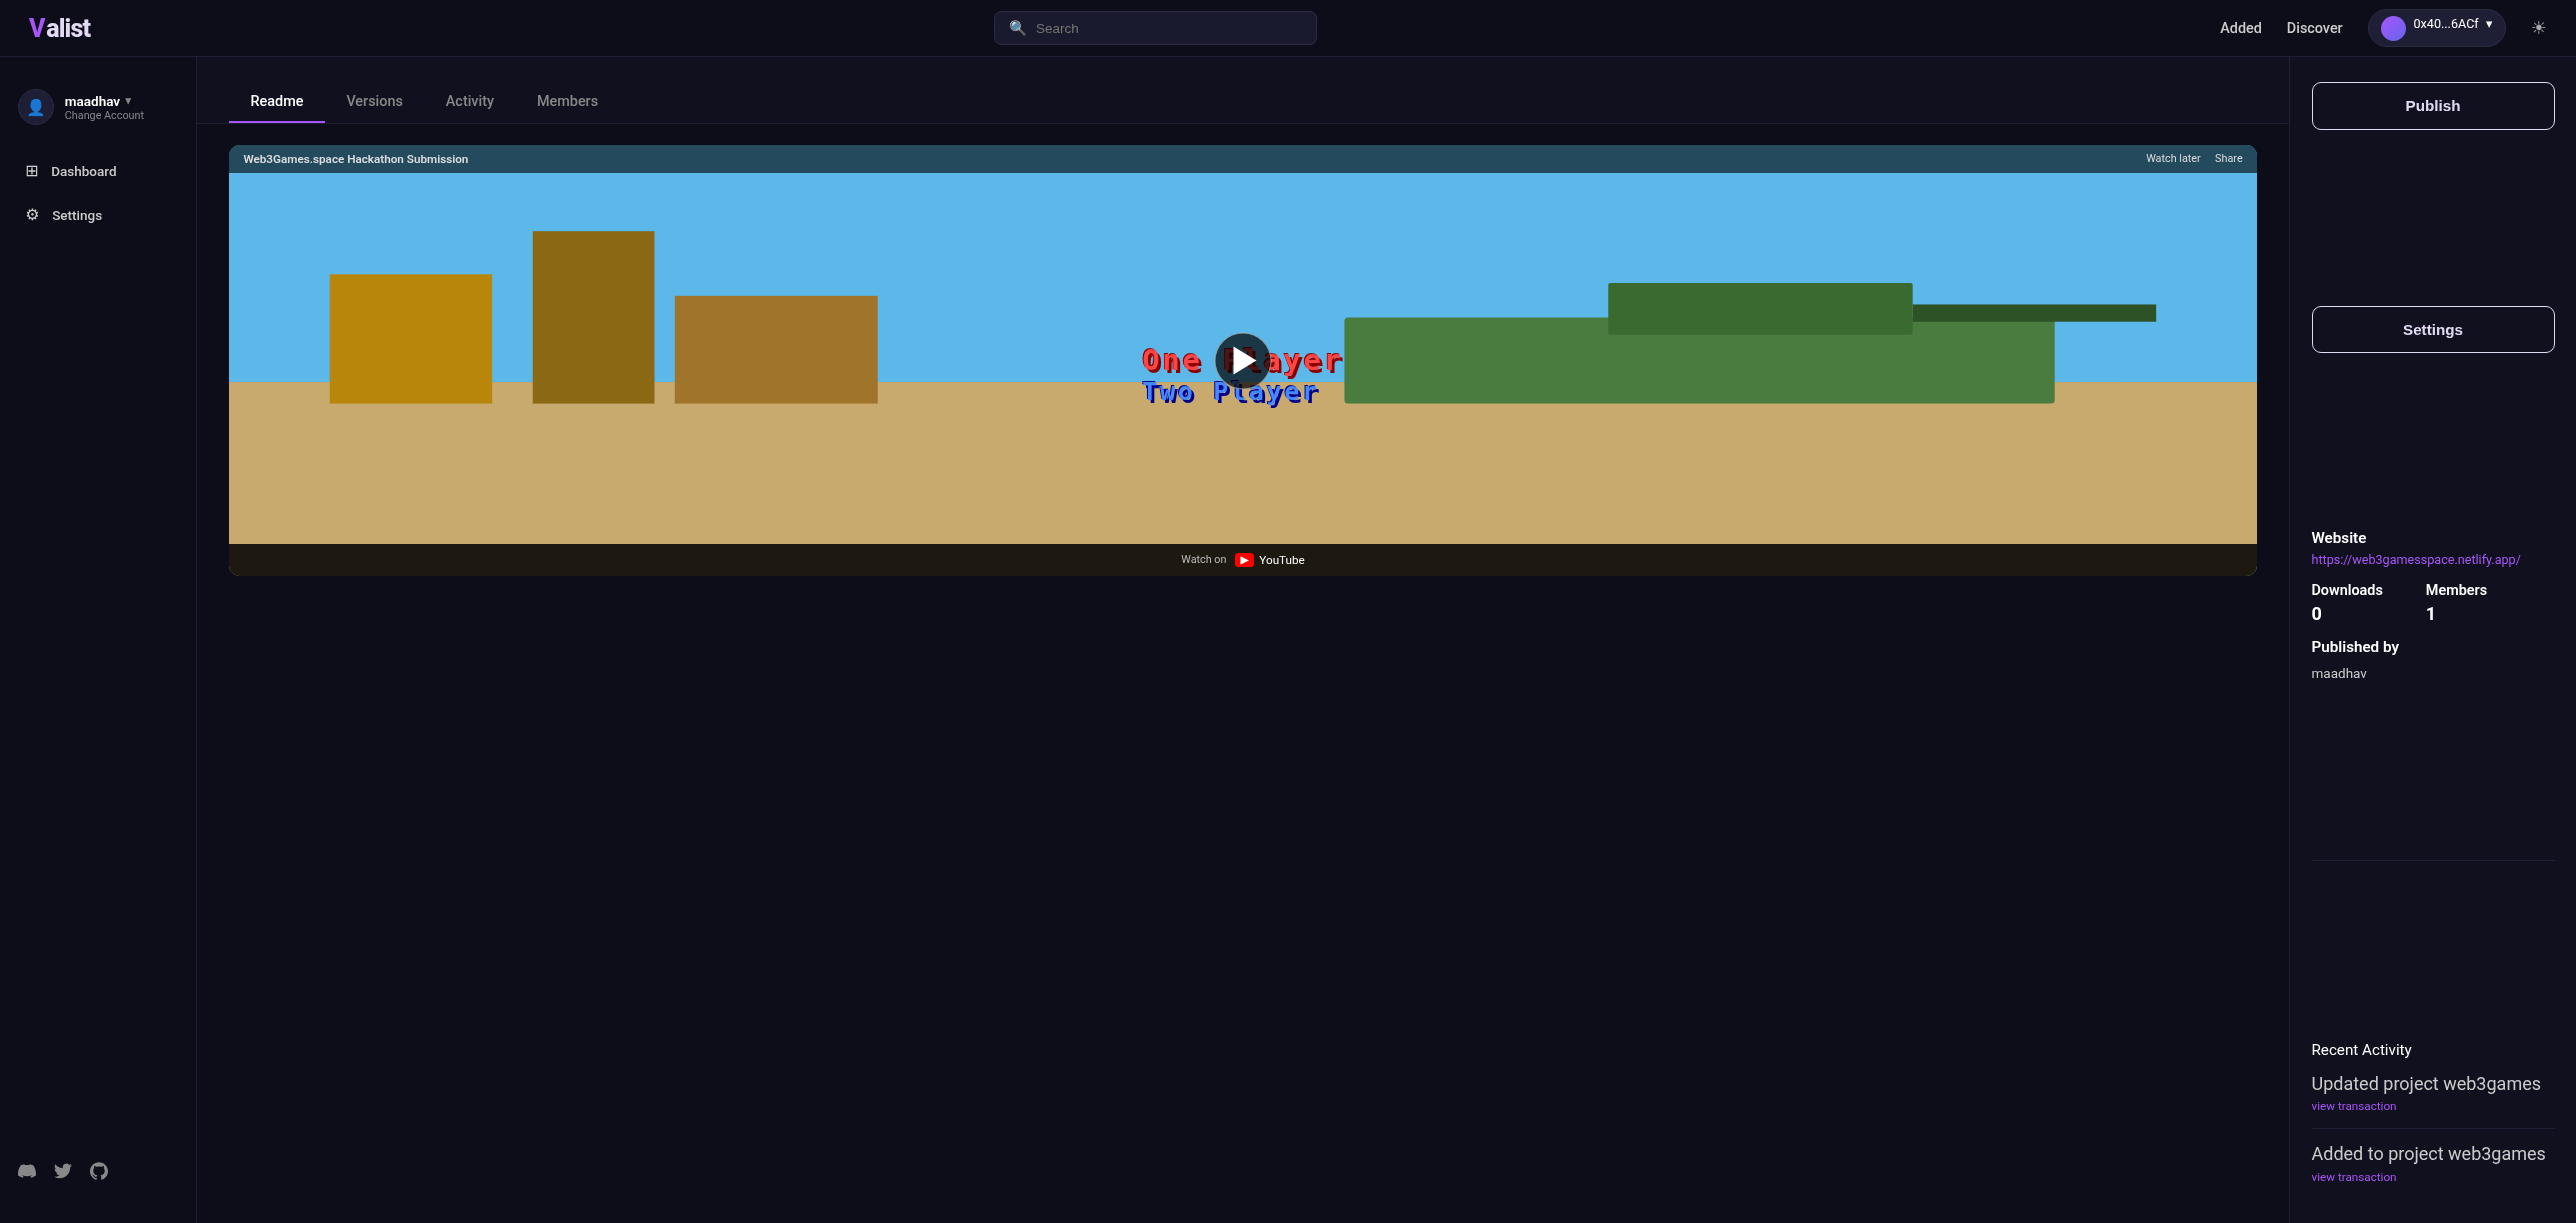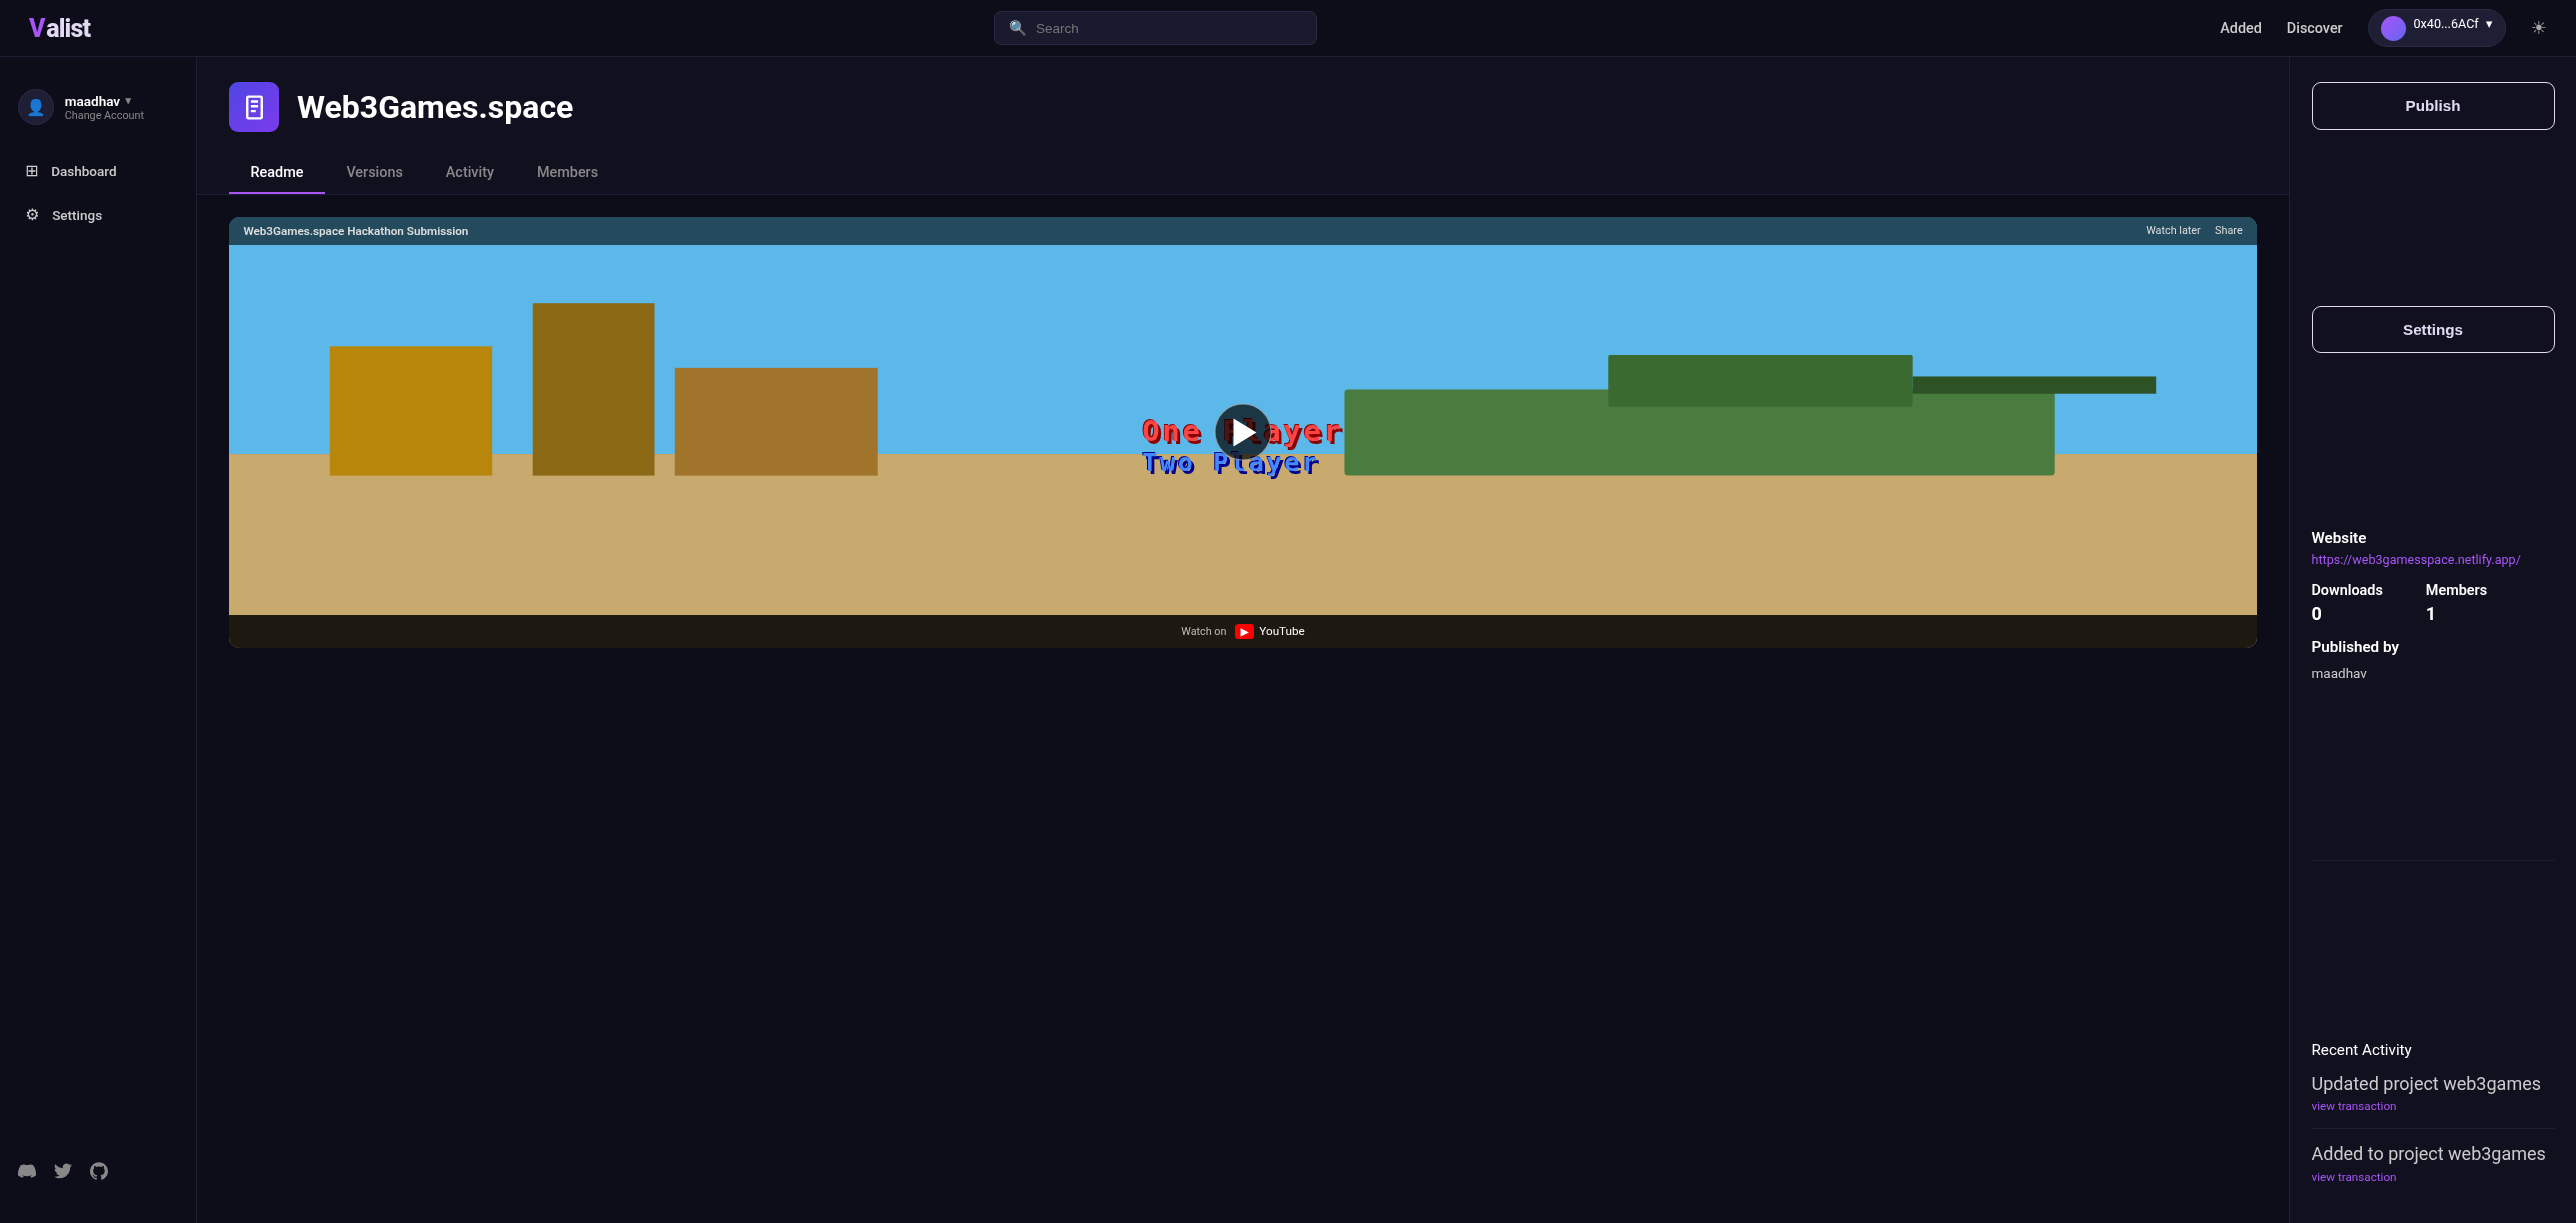--- a/index.html
+++ b/index.html
@@ -513,28 +513,20 @@
           </svg>
       </a>
     </div>
   </aside>
 
   <div class="main-content">
 
     <div class="center-panel">
 
       <div class="pkg-header">
-        <div class="pkg-title-row">
-          <div class="pkg-logo">
-            <svg width="29" height="29" viewBox="0 0 24 24" fill="white">
-                <path d="M7 2h10a2 2 0 012 2v16a2 2 0 01-2 2H7a2 2 0 01-2-2V4a2 2 0 012-2zm0 2v16h10V4H7zm2 2h6v2H9V6zm0 4h6v2H9v-2zm0 4h4v2H9v-2z"></path>
-              </svg>
-          </div>
-          <h1 class="pkg-name">Web3Games.space</h1>
-        </div>
 
         <div class="pkg-tabs">
           <div class="pkg-tab active">Readme</div>
           <div class="pkg-tab">Versions</div>
           <div class="pkg-tab">Activity</div>
           <div class="pkg-tab">Members</div>
         </div>
       </div>
 
       <div class="pkg-body">

